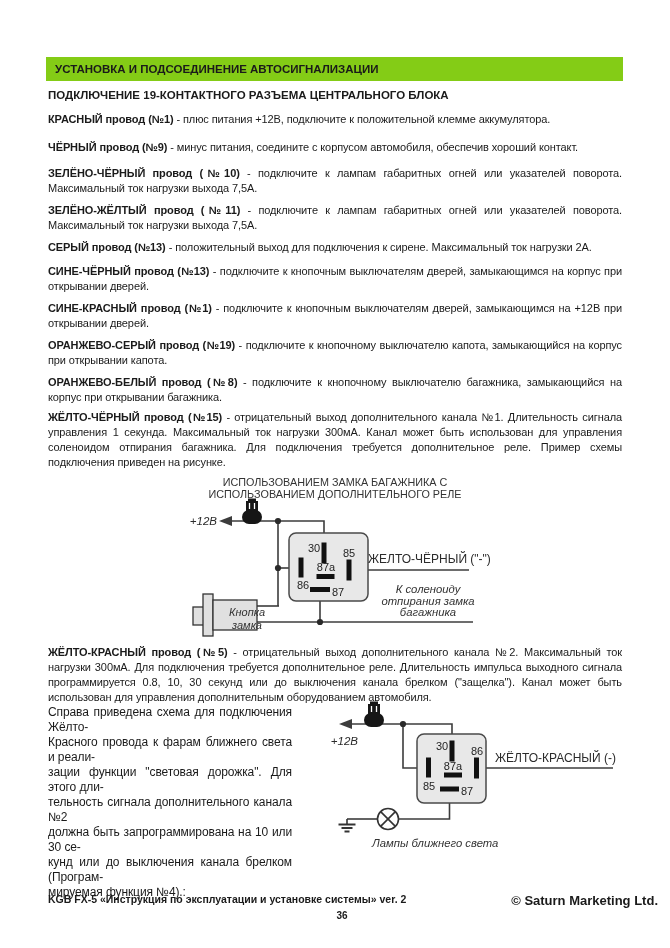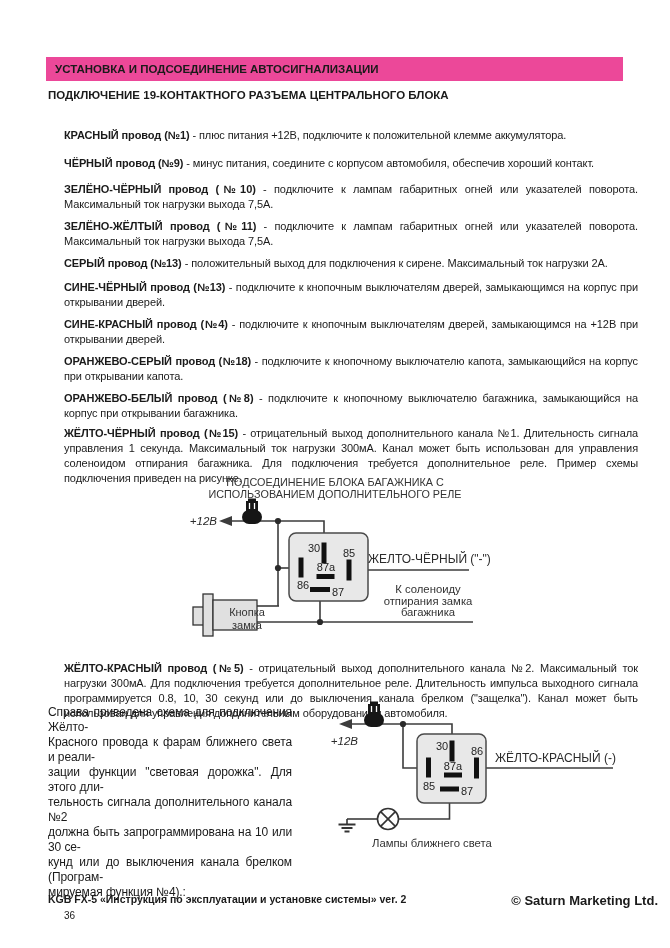--- a/index.html
+++ b/index.html
@@ -2,33 +2,33 @@
 <html><head>
 <meta charset="utf-8">
 <style>
   html,body{margin:0;padding:0;}
   body{
     width:670px;height:948px;position:relative;background:#ffffff;
     font-family:"Liberation Sans",sans-serif;color:#1a1a1a;overflow:hidden;
   }
   .abs{position:absolute;}
   .hdrbar{
-    left:46px;top:57px;width:577px;height:24px;background:#ec4899;
+    left:46px;top:57px;width:577px;height:24px;background:#84cc16;
     font-weight:bold;font-size:11.5px;line-height:24px;padding-left:9px;
     box-sizing:border-box;letter-spacing:0;
   }
   .sectitle{left:48px;top:89px;width:574px;font-weight:bold;font-size:11.5px;}
-  .para{left:48px;width:574px;font-size:11px;line-height:15px;text-align:justify;letter-spacing:-0.1px;margin:16px;}
+  .para{left:48px;width:574px;font-size:11px;line-height:15px;text-align:justify;letter-spacing:-0.1px;margin:0;}
   .lead{font-weight:bold;}
   .diagtitle{left:48px;top:476px;width:574px;text-align:center;color:#333;font-size:10.8px;line-height:12px;white-space:pre-line;}
-  .itlabel{color:#333;font-size:11.3px;line-height:11.5px;white-space:pre-line;}
+  .itlabel{font-style:italic;color:#333;font-size:11.3px;line-height:11.5px;white-space:pre-line;}
   .leftcol{left:48px;top:705px;width:244px;font-size:12px;line-height:15px;letter-spacing:-0.1px;white-space:pre-line;text-align:justify;}
   .footer-left{left:48px;top:893px;font-weight:bold;font-size:10.5px;}
   .footer-right{left:48px;top:893px;width:574px;text-align:right;font-weight:bold;font-size:13px;padding-left:36px;}
-  .pagenum{left:64px;top:910px;width:574px;text-align:left;font-weight:normal;font-size:10px;}
+  .pagenum{left:55px;top:910px;width:574px;text-align:center;font-weight:bold;font-size:10px;}
   svg text{font-family:"Liberation Sans",sans-serif;fill:#1f1f1f;}
   .pin-label{font-size:11px;}
   .wire-name{font-size:12px;fill:#2b2b2b;}
   .supply{font-size:11.5px;font-style:italic;fill:#2b2b2b;}
   .wire{stroke:#3c3c3c;stroke-width:1.6;fill:none;}
   .bar{fill:#111;}
   .dot{fill:#2a2a2a;}
 </style>
 </head>
 <body>
@@ -36,26 +36,26 @@
 <div class="abs hdrbar">УСТАНОВКА И ПОДСОЕДИНЕНИЕ АВТОСИГНАЛИЗАЦИИ</div>
 
 <div class="abs sectitle">ПОДКЛЮЧЕНИЕ 19-КОНТАКТНОГО РАЗЪЕМА ЦЕНТРАЛЬНОГО БЛОКА</div>
 
 <p class="abs para" style="top:112px"><span class="lead">КРАСНЫЙ провод (№1)</span><span> - плюс питания +12В, подключите к положительной клемме аккумулятора.</span></p>
 <p class="abs para" style="top:140px"><span class="lead">ЧЁРНЫЙ провод (№9)</span><span> - минус питания, соедините с корпусом автомобиля, обеспечив хороший контакт.</span></p>
 <p class="abs para" style="top:166px"><span class="lead">ЗЕЛЁНО-ЧЁРНЫЙ провод (№10)</span><span> - подключите к лампам габаритных огней или указателей поворота. Максимальный ток нагрузки выхода 7,5А.</span></p>
 <p class="abs para" style="top:203px"><span class="lead">ЗЕЛЁНО-ЖЁЛТЫЙ провод (№11)</span><span> - подключите к лампам габаритных огней или указателей поворота. Максимальный ток нагрузки выхода 7,5А.</span></p>
 <p class="abs para" style="top:240px"><span class="lead">СЕРЫЙ провод (№13)</span><span> - положительный выход для подключения к сирене. Максимальный ток нагрузки 2А.</span></p>
 <p class="abs para" style="top:264px"><span class="lead">СИНЕ-ЧЁРНЫЙ провод (№13)</span><span> - подключите к кнопочным выключателям дверей, замыкающимся на корпус при открывании дверей.</span></p>
-<p class="abs para" style="top:301px"><span class="lead">СИНЕ-КРАСНЫЙ провод (№4)</span><span> - подключите к кнопочным выключателям дверей, замыкающимся на +12В при открывании дверей.</span></p>
-<p class="abs para" style="top:338px"><span class="lead">ОРАНЖЕВО-СЕРЫЙ провод (№18)</span><span> - подключите к кнопочному выключателю капота, замыкающийся на корпус при открывании капота.</span></p>
+<p class="abs para" style="top:301px"><span class="lead">СИНЕ-КРАСНЫЙ провод (№1)</span><span> - подключите к кнопочным выключателям дверей, замыкающимся на +12В при открывании дверей.</span></p>
+<p class="abs para" style="top:338px"><span class="lead">ОРАНЖЕВО-СЕРЫЙ провод (№19)</span><span> - подключите к кнопочному выключателю капота, замыкающийся на корпус при открывании капота.</span></p>
 <p class="abs para" style="top:375px"><span class="lead">ОРАНЖЕВО-БЕЛЫЙ провод (№8)</span><span> - подключите к кнопочному выключателю багажника, замыкающийся на корпус при открывании багажника.</span></p>
 <p class="abs para" style="top:410px"><span class="lead">ЖЁЛТО-ЧЁРНЫЙ провод (№15)</span><span> - отрицательный выход дополнительного канала №1. Длительность сигнала управления 1 секунда. Максимальный ток нагрузки 300мА. Канал может быть использован для управления соленоидом отпирания багажника. Для подключения требуется дополнительное реле. Пример схемы подключения приведен на рисунке.</span></p>
 
-<div class="abs diagtitle">ПОДСОЕДИНЕНИЕ БЛОКА БАГАЖНИКА С
+<div class="abs diagtitle">ИСПОЛЬЗОВАНИЕМ ЗАМКА БАГАЖНИКА С
 ИСПОЛЬЗОВАНИЕМ ДОПОЛНИТЕЛЬНОГО РЕЛЕ</div>
 
 <p class="abs para" style="top:645px"><span class="lead">ЖЁЛТО-КРАСНЫЙ провод (№5)</span><span> - отрицательный выход дополнительного канала №2. Максимальный ток нагрузки 300мА. Для подключения требуется дополнительное реле. Длительность импульса выходного сигнала программируется 0.8, 10, 30 секунд или до выключения канала брелком ("защелка"). Канал может быть использован для управления дополнительным оборудованием автомобиля.</span></p>
 
 <div class="abs leftcol">Справа приведена схема для подключения Жёлто-
 Красного провода к фарам ближнего света и реали-
 зации функции "световая дорожка". Для этого дли-
 тельность сигнала дополнительного канала №2
 должна быть запрограммирована на 10 или 30 се-
 кунд или до выключения канала брелком (Програм-

